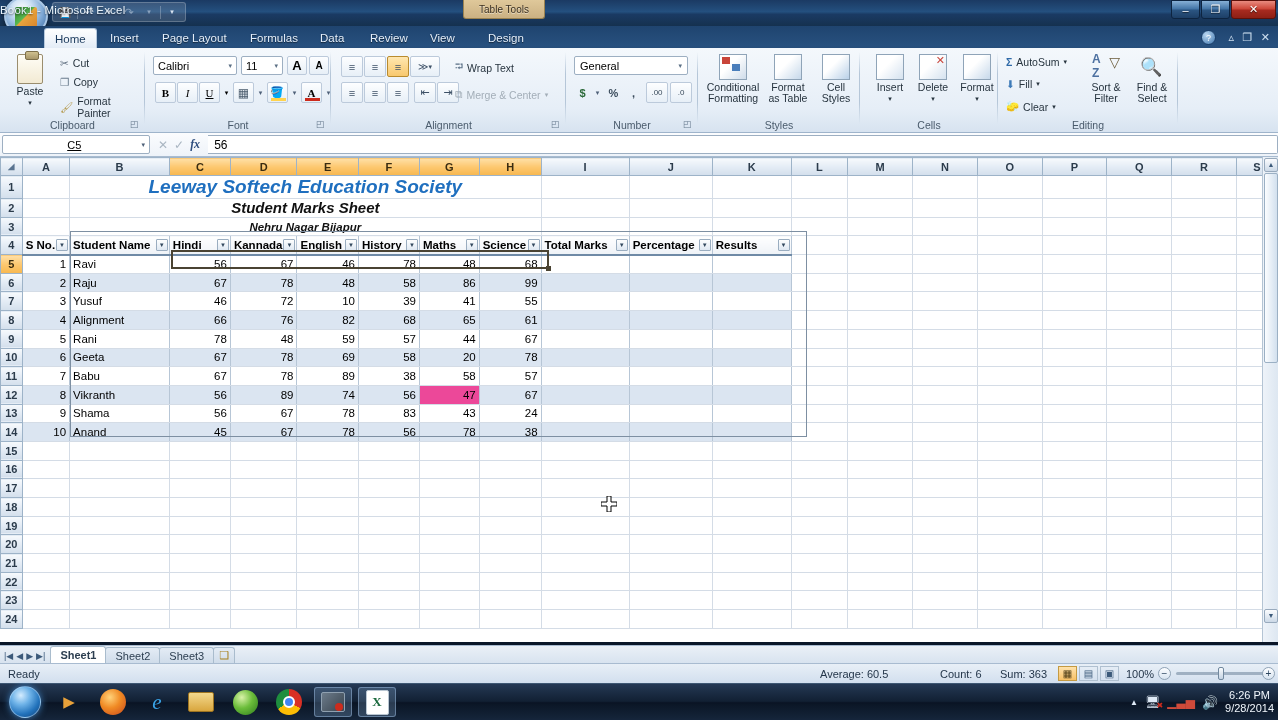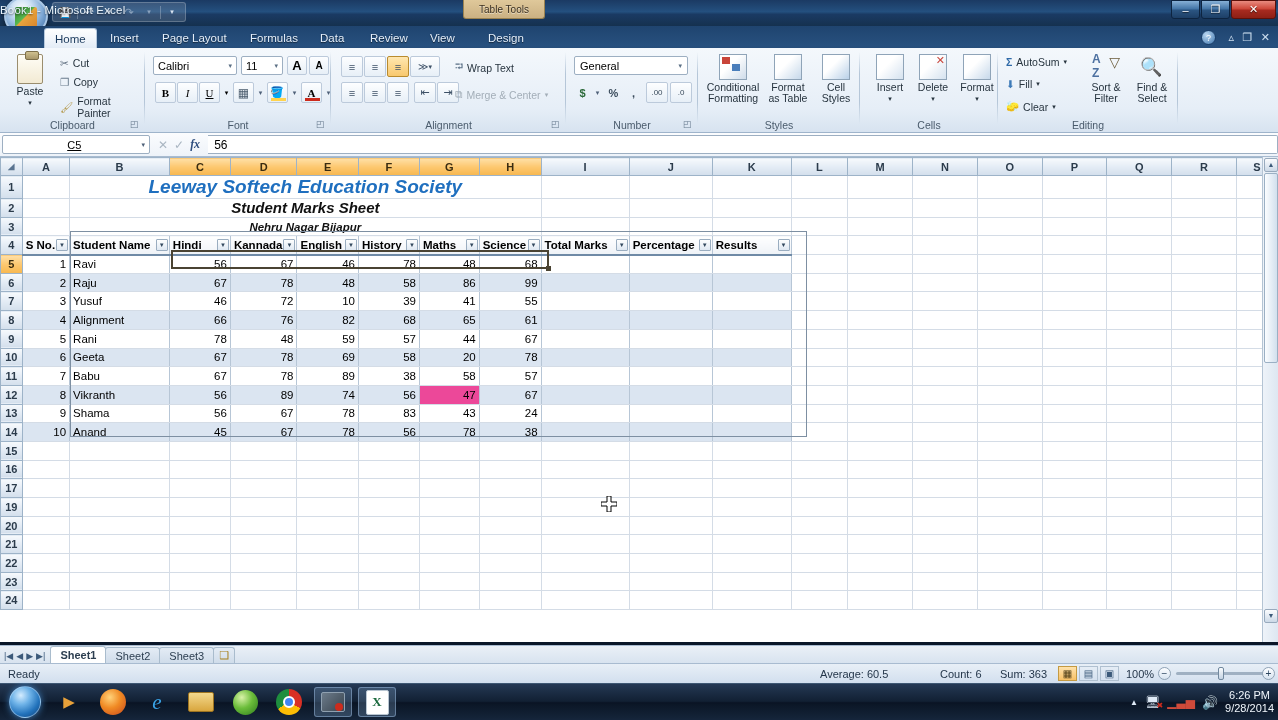--- a/index.html
+++ b/index.html
@@ -878,20 +878,42 @@
           <td class="cell"></td>
           <td class="cell"></td>
           <td class="cell"></td>
           <td class="cell"></td>
           <td class="cell"></td>
           <td class="cell"></td>
           <td class="cell"></td>
           <td class="cell"></td>
         </tr>
         <tr>
+          <th class="rowhdr">18</th>
+          <td class="cell"></td>
+          <td class="cell"></td>
+          <td class="cell"></td>
+          <td class="cell"></td>
+          <td class="cell"></td>
+          <td class="cell"></td>
+          <td class="cell"></td>
+          <td class="cell"></td>
+          <td class="cell"></td>
+          <td class="cell"></td>
+          <td class="cell"></td>
+          <td class="cell"></td>
+          <td class="cell"></td>
+          <td class="cell"></td>
+          <td class="cell"></td>
+          <td class="cell"></td>
+          <td class="cell"></td>
+          <td class="cell"></td>
+          <td class="cell"></td>
+        </tr>
+        <tr>
           <th class="rowhdr">19</th>
           <td class="cell"></td>
           <td class="cell"></td>
           <td class="cell"></td>
           <td class="cell"></td>
           <td class="cell"></td>
           <td class="cell"></td>
           <td class="cell"></td>
           <td class="cell"></td>
           <td class="cell"></td>

